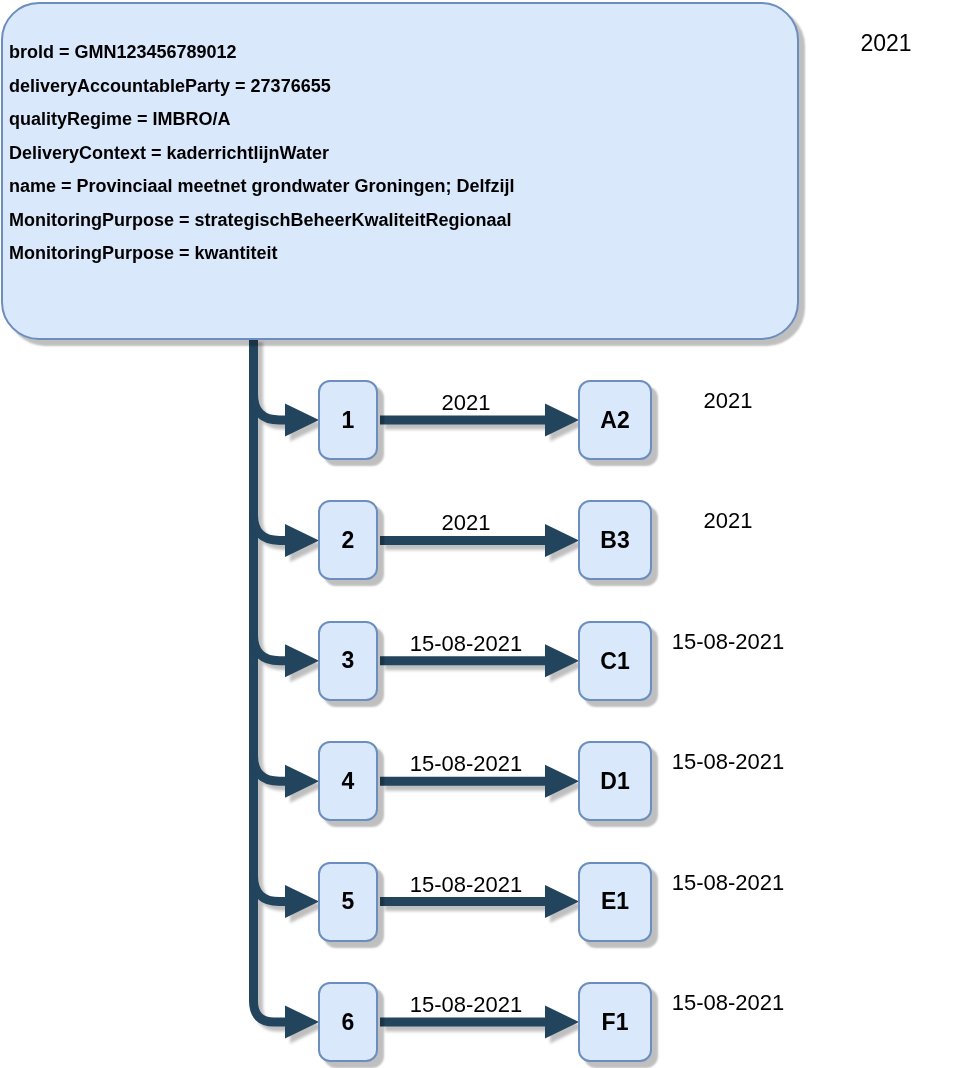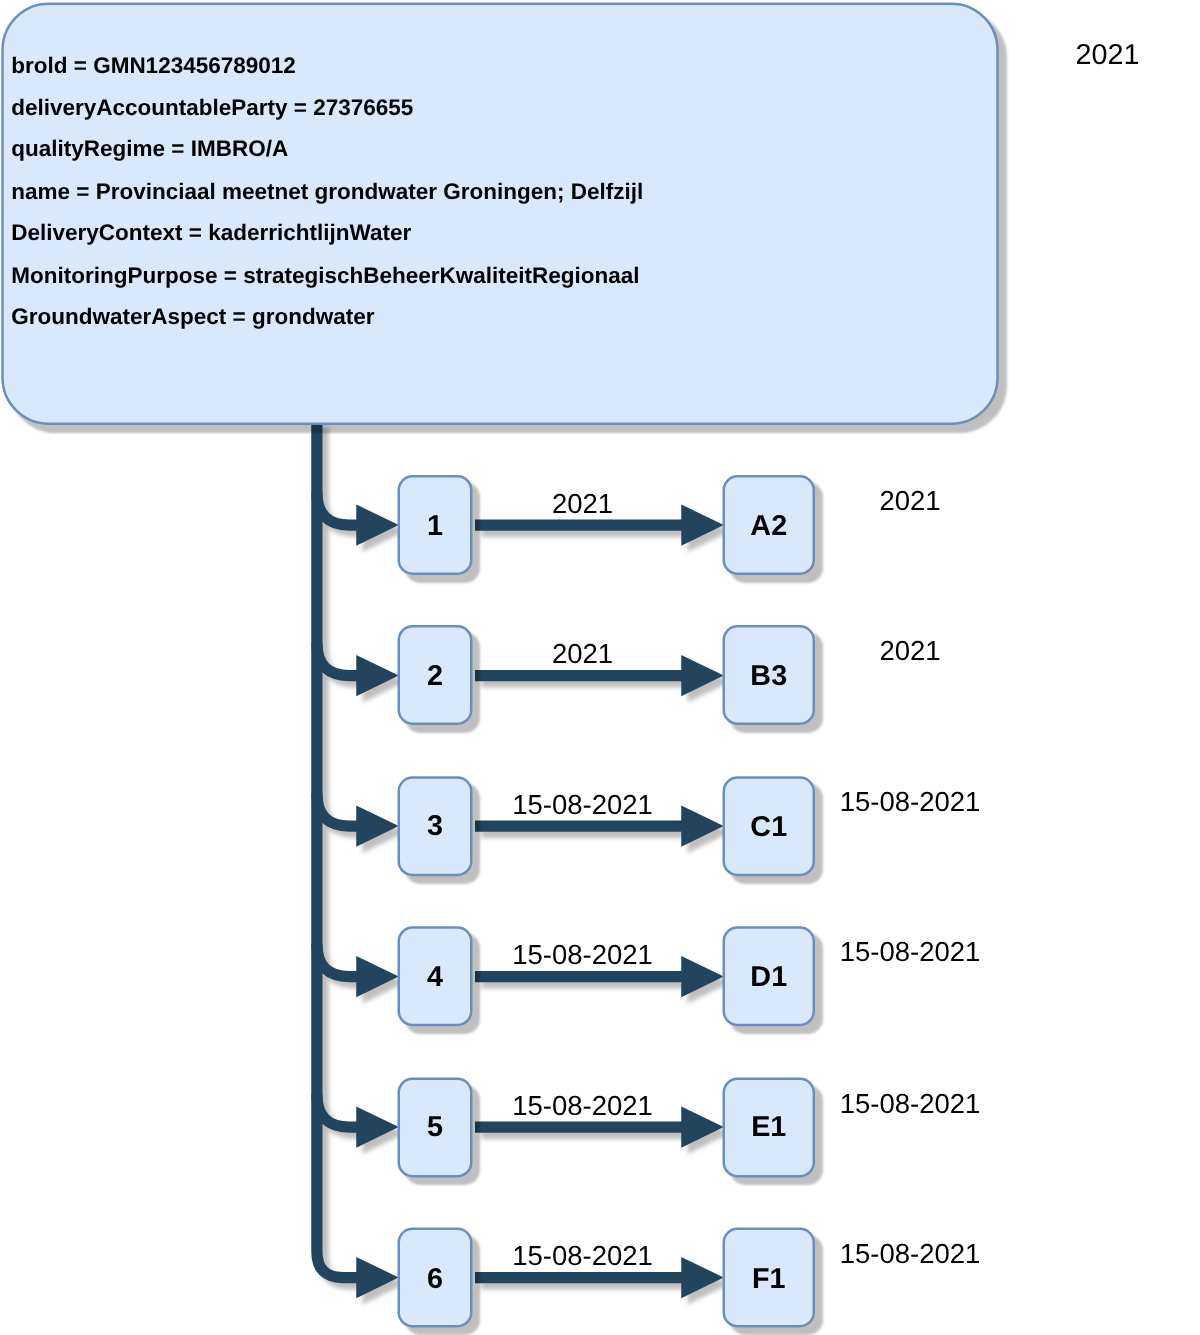--- a/index.html
+++ b/index.html
@@ -74,24 +74,24 @@
     <polygon class="head" points="579,660.8 545,644.3 545,677.3"></polygon>
     <polygon class="head" points="579,781.2 545,764.7 545,797.7"></polygon>
     <polygon class="head" points="579,901.6 545,885.1 545,918.1"></polygon>
     <polygon class="head" points="579,1022 545,1005.5 545,1038.5"></polygon>
   </svg>
 
   <div class="gmn-box">
     <div class="gmn-line">brold = GMN123456789012</div>
     <div class="gmn-line">deliveryAccountableParty = 27376655</div>
     <div class="gmn-line">qualityRegime = IMBRO/A</div>
+    <div class="gmn-line">DeliveryContext = kaderrichtlijnWater</div>
     <div class="gmn-line">name = Provinciaal meetnet grondwater Groningen; Delfzijl</div>
-    <div class="gmn-line">DeliveryContext = kaderrichtlijnWater</div>
     <div class="gmn-line">MonitoringPurpose = strategischBeheerKwaliteitRegionaal</div>
-    <div class="gmn-line">GroundwaterAspect = grondwater</div>
+    <div class="gmn-line">MonitoringPurpose = kwantiteit</div>
   </div>
 
   <div class="year-top">2021</div>
 
   <div class="node source" style="top:380px">
     <span class="node-label">1</span>
   </div>
   <div class="edge-label" style="top:392px">2021</div>
   <div class="node target" style="top:380px">
     <span class="node-label">A2</span>

